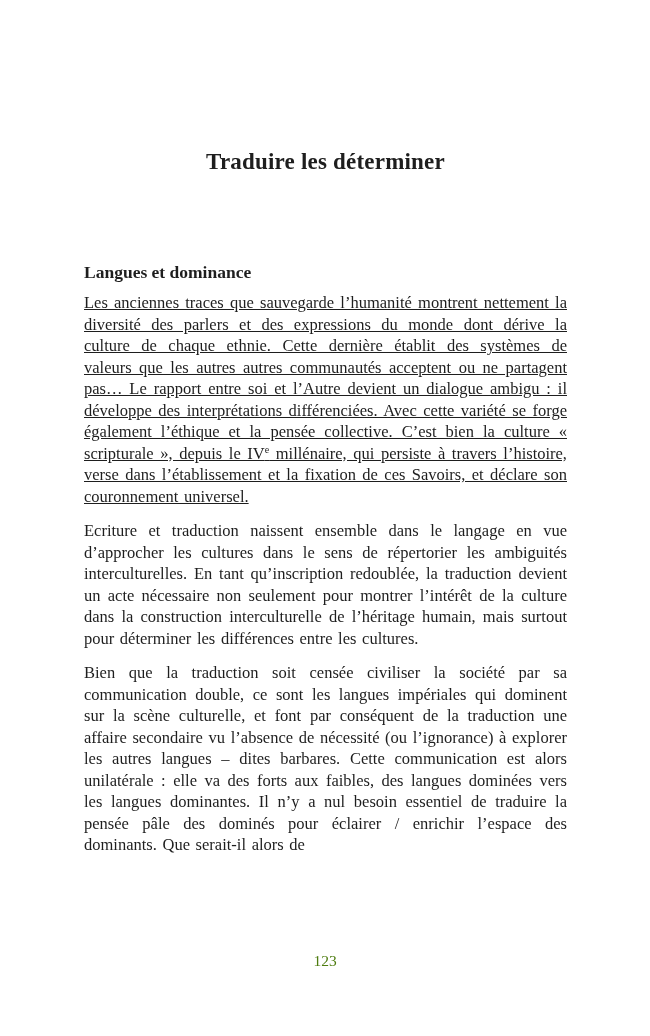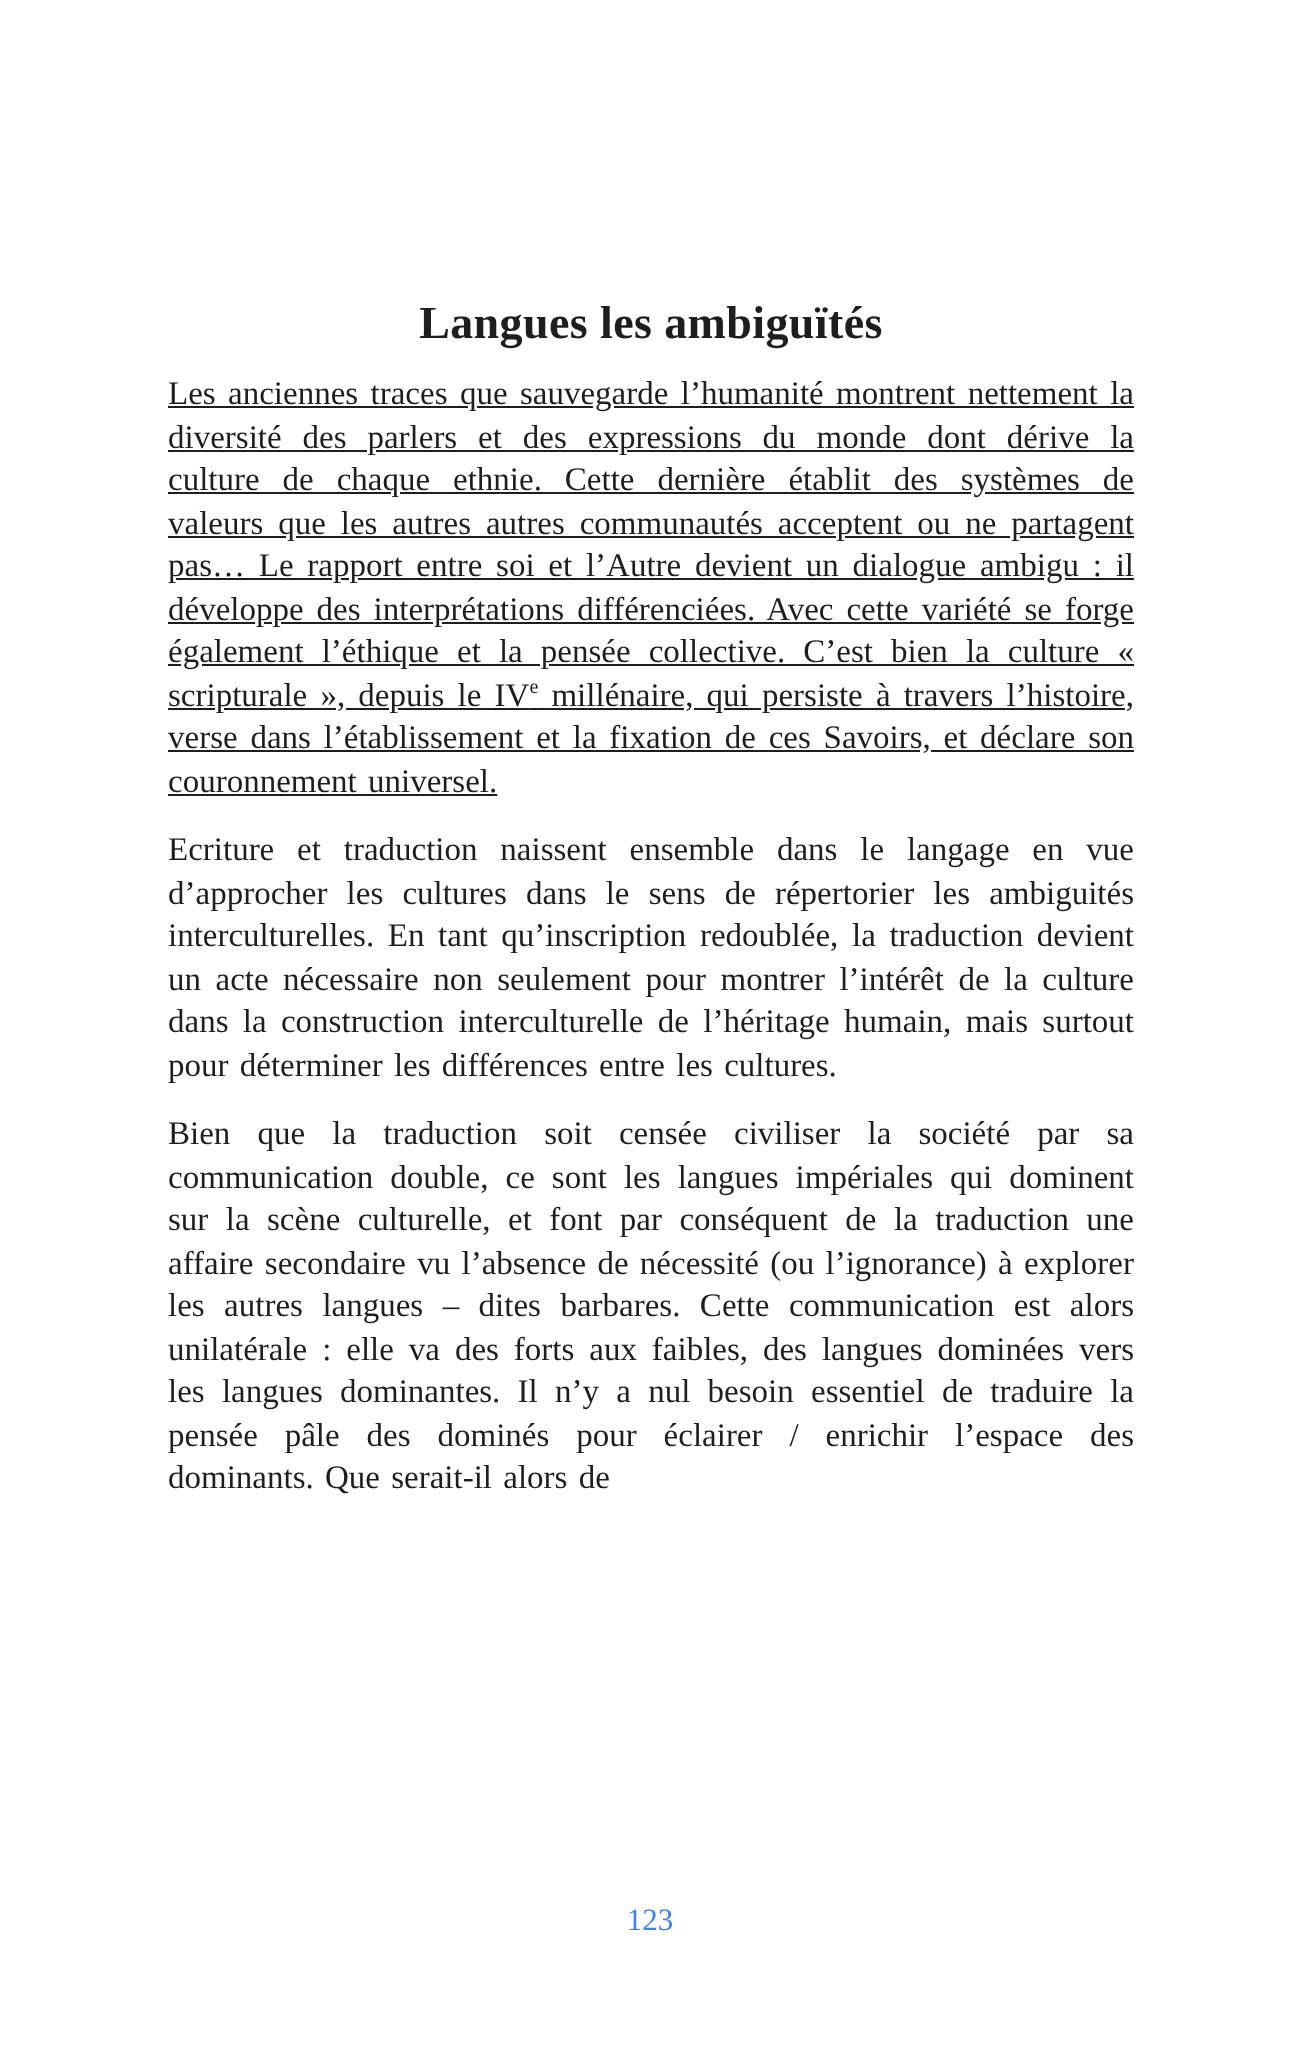--- a/index.html
+++ b/index.html
@@ -54,33 +54,34 @@
   }
   .italic {
   }
   .pagenum {
     position: absolute;
     left: 0;
     right: 0;
     top: 952px;
     text-align: center;
     font-size: 15.5px;
-    color: #3b82f6;
+    color: #4d7c0f;
   }
 </style>
 </head>
 <body>
 
 <div class="page">
   <div class="content">
 
     <div class="title">
-      <span>Langues les ambiguïtés</span><br>
+      <span>Traduire les déterminer</span><br>
     </div>
 
+    <div class="heading">Langues et dominance</div>
 
     <div class="body-text">
 
       <p class="first"><span>Les anciennes traces que sauvegarde l’humanité montrent nettement la diversité des parlers et des expressions du monde dont dérive la culture de chaque ethnie. Cette dernière établit des systèmes de valeurs que les autres autres communautés acceptent ou ne partagent pas… Le rapport entre soi et l’Autre devient un dialogue ambigu : il développe des interprétations différenciées. Avec cette variété se forge également l’éthique et la pensée collective. C’est bien la culture « scripturale », depuis le IV</span><sup>e</sup><span> millénaire, qui persiste à travers l’histoire, verse dans l’établissement et la fixation de ces Savoirs, et déclare son couronnement universel.</span></p>
 
       <p><span>Ecriture et traduction naissent ensemble dans le langage en vue d’approcher les cultures dans le sens de répertorier les ambiguités interculturelles. En tant qu’inscription redoublée, la traduction devient un acte nécessaire non seulement pour montrer l’intérêt de la culture dans la construction interculturelle de l’héritage humain, mais surtout pour déterminer les différences entre les cultures.</span></p>
 
       <p><span>Bien que la traduction soit censée civiliser la société par sa communication double, ce sont les langues </span><span class="italic">impériales</span><span> qui dominent sur la scène culturelle, et font par conséquent de la traduction une affaire secondaire vu l’absence de nécessité (ou l’ignorance) à explorer les autres langues – dites barbares. Cette communication est alors unilatérale : elle va des forts aux faibles, des langues dominées vers les langues dominantes. Il n’y a nul besoin essentiel de traduire la pensée pâle des dominés pour éclairer / enrichir l’espace des dominants. Que serait-il alors de</span></p>
 
     </div>

